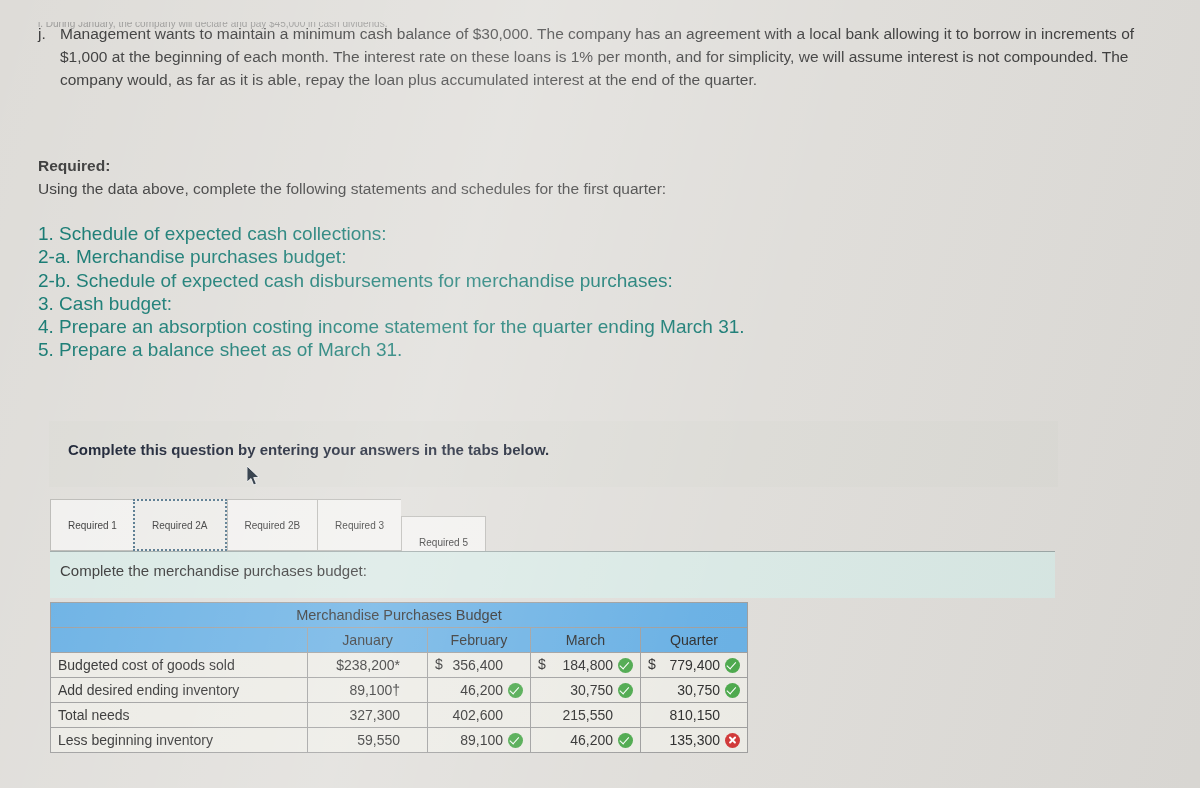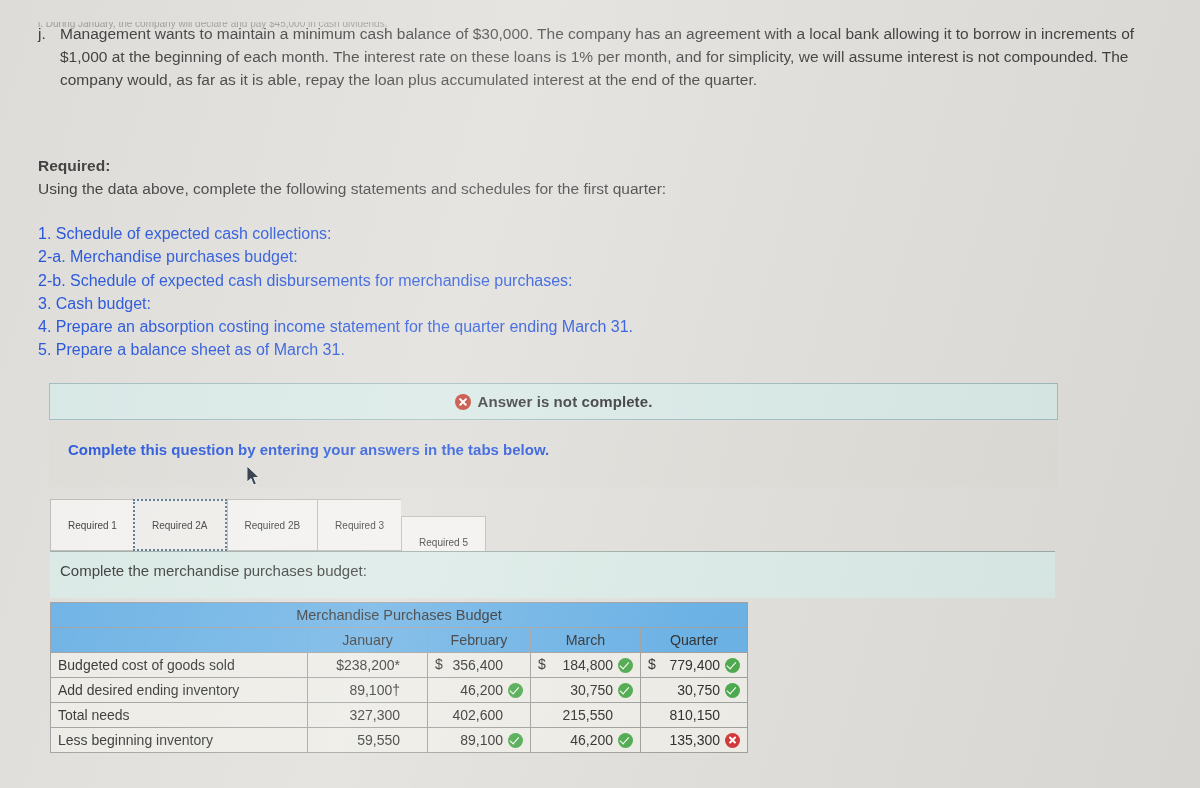--- a/index.html
+++ b/index.html
@@ -82,23 +82,23 @@
     font-size: 15.5px;
     line-height: 23px;
     color: #3a3a3a;
   }
   .required-block .hdr { font-weight: bold; }
 
   .req-list {
     position: absolute;
     left: 38px;
     top: 222px;
-    font-size: 16px;
+    font-size: 19px;
     line-height: 23.3px;
-    color: #1d4ed8;
+    color: #0f766e;
   }
 
   
   .alert {
     position: absolute;
     left: 49px;
     top: 383px;
     width: 1009px;
     height: 37px;
     background: #d6e7e4;
@@ -142,21 +142,21 @@
     width: 1009px;
     height: 66px;
     background: #dbdad5;
   }
   .instruction-text {
     position: absolute;
     left: 68px;
     top: 441px;
     font-size: 15px;
     font-weight: bold;
-    color: #1d4ed8;
+    color: #0f172a;
   }
 
   
   .tabstrip {
     position: absolute;
     left: 50px;
     top: 499px;
     height: 52px;
     display: flex;
     align-items: stretch;
@@ -344,23 +344,20 @@
 
   <div class="req-list">
     <div>1. Schedule of expected cash collections:</div>
     <div>2-a. Merchandise purchases budget:</div>
     <div>2-b. Schedule of expected cash disbursements for merchandise purchases:</div>
     <div>3. Cash budget:</div>
     <div>4. Prepare an absorption costing income statement for the quarter ending March 31.</div>
     <div>5. Prepare a balance sheet as of March 31.</div>
   </div>
 
-  <div class="alert">
-    <span class="alert-text"><span class="x-circle"></span><span>Answer is not complete.</span></span>
-  </div>
 
   <div class="instruction-strip"></div>
   <div class="instruction-text">Complete this question by entering your answers in the tabs below.</div>
 
   <div class="tabstrip">
     <div class="tab">
         <span>Required 1</span>
       </div>
     <div class="tab active">
         <span>Required 2A</span>

